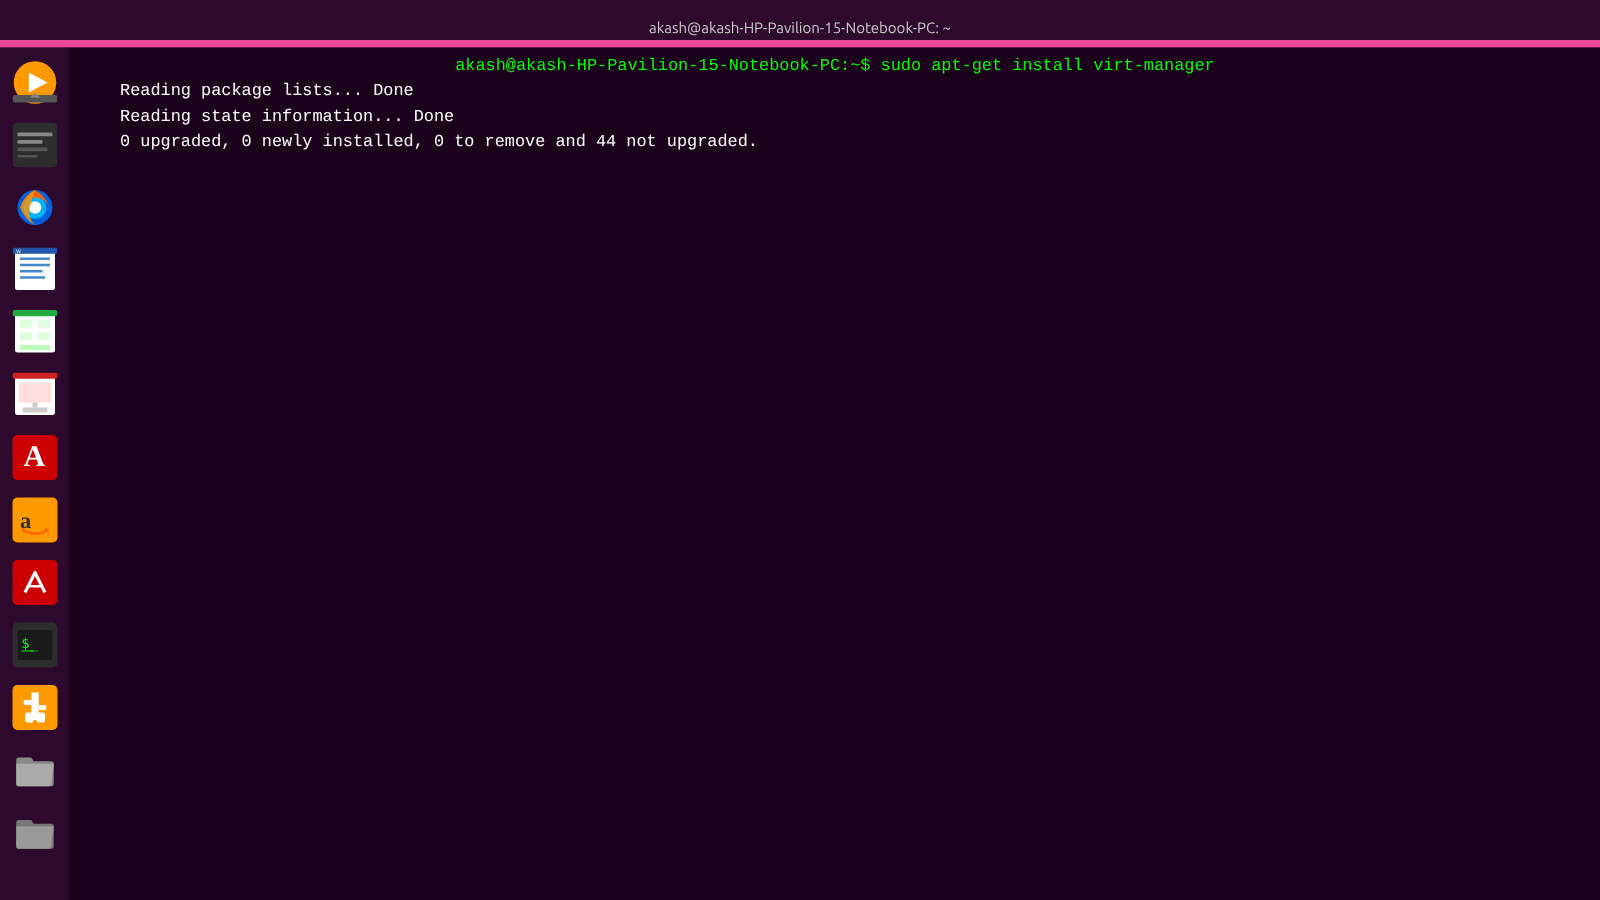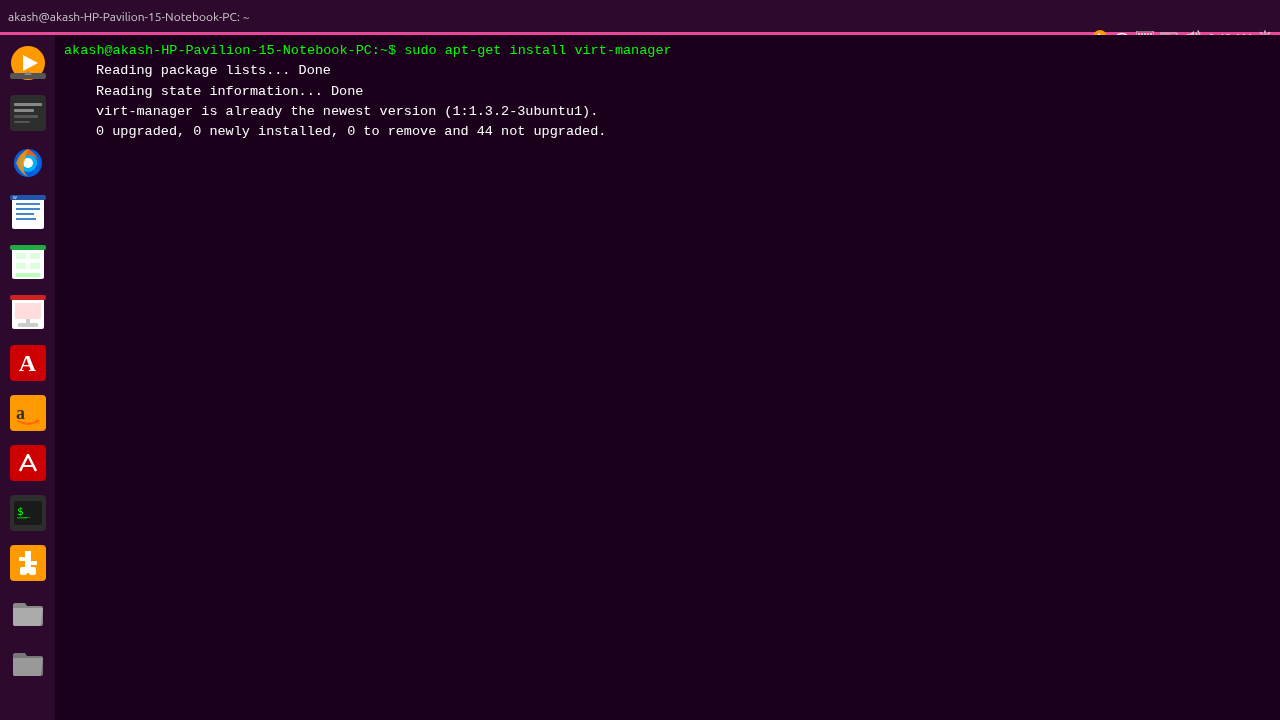--- a/index.html
+++ b/index.html
@@ -15,22 +15,23 @@
 
     
     #titlebar {
       width: 100%;
       height: 24px;
       background: #2d0a2d;
       display: flex;
       align-items: center;
       justify-content: space-between;
       padding: 16px 8px;
-      border-bottom: 3px solid #ec4899;
+      border-bottom: 6px solid #ec4899;
       flex-shrink: 0;
+      flex-direction: column;
     }
     #titlebar-title {
       color: #ccc;
       font-family: 'Ubuntu', sans-serif;
       font-size: 12px;
     }
 
     
     #main-layout {
       display: flex;
@@ -79,20 +80,21 @@
       font-size: 13.5px;
       line-height: 1.5;
       overflow: hidden;
     }
     .term-line {
       display: block;
       white-space: pre;
     }
     .term-prompt {
       color: #00ff00;
+      text-align: center;
     }
     .term-output {
       color: #ffffff;
       margin-left: 32px;
     }
     .term-cursor {
       display: inline-block;
       width: 9px;
       height: 14px;
       background: #e0e0e0;
@@ -324,17 +326,16 @@
         </svg>
       </div>
     </div>
 
   </div>
 
   <div id="terminal">
     <span class="term-line term-prompt">akash@akash-HP-Pavilion-15-Notebook-PC:~$ sudo apt-get install virt-manager</span>
     <span class="term-line term-output">Reading package lists... Done</span>
     <span class="term-line term-output">Reading state information... Done</span>
-    <span class="term-line term-output">virt-manager is already the newest version (1:1.3.2-3ubuntu1).</span>
     <span class="term-line term-output">0 upgraded, 0 newly installed, 0 to remove and 44 not upgraded.</span>
   </div>
 
 </div>
 
 </body></html>

